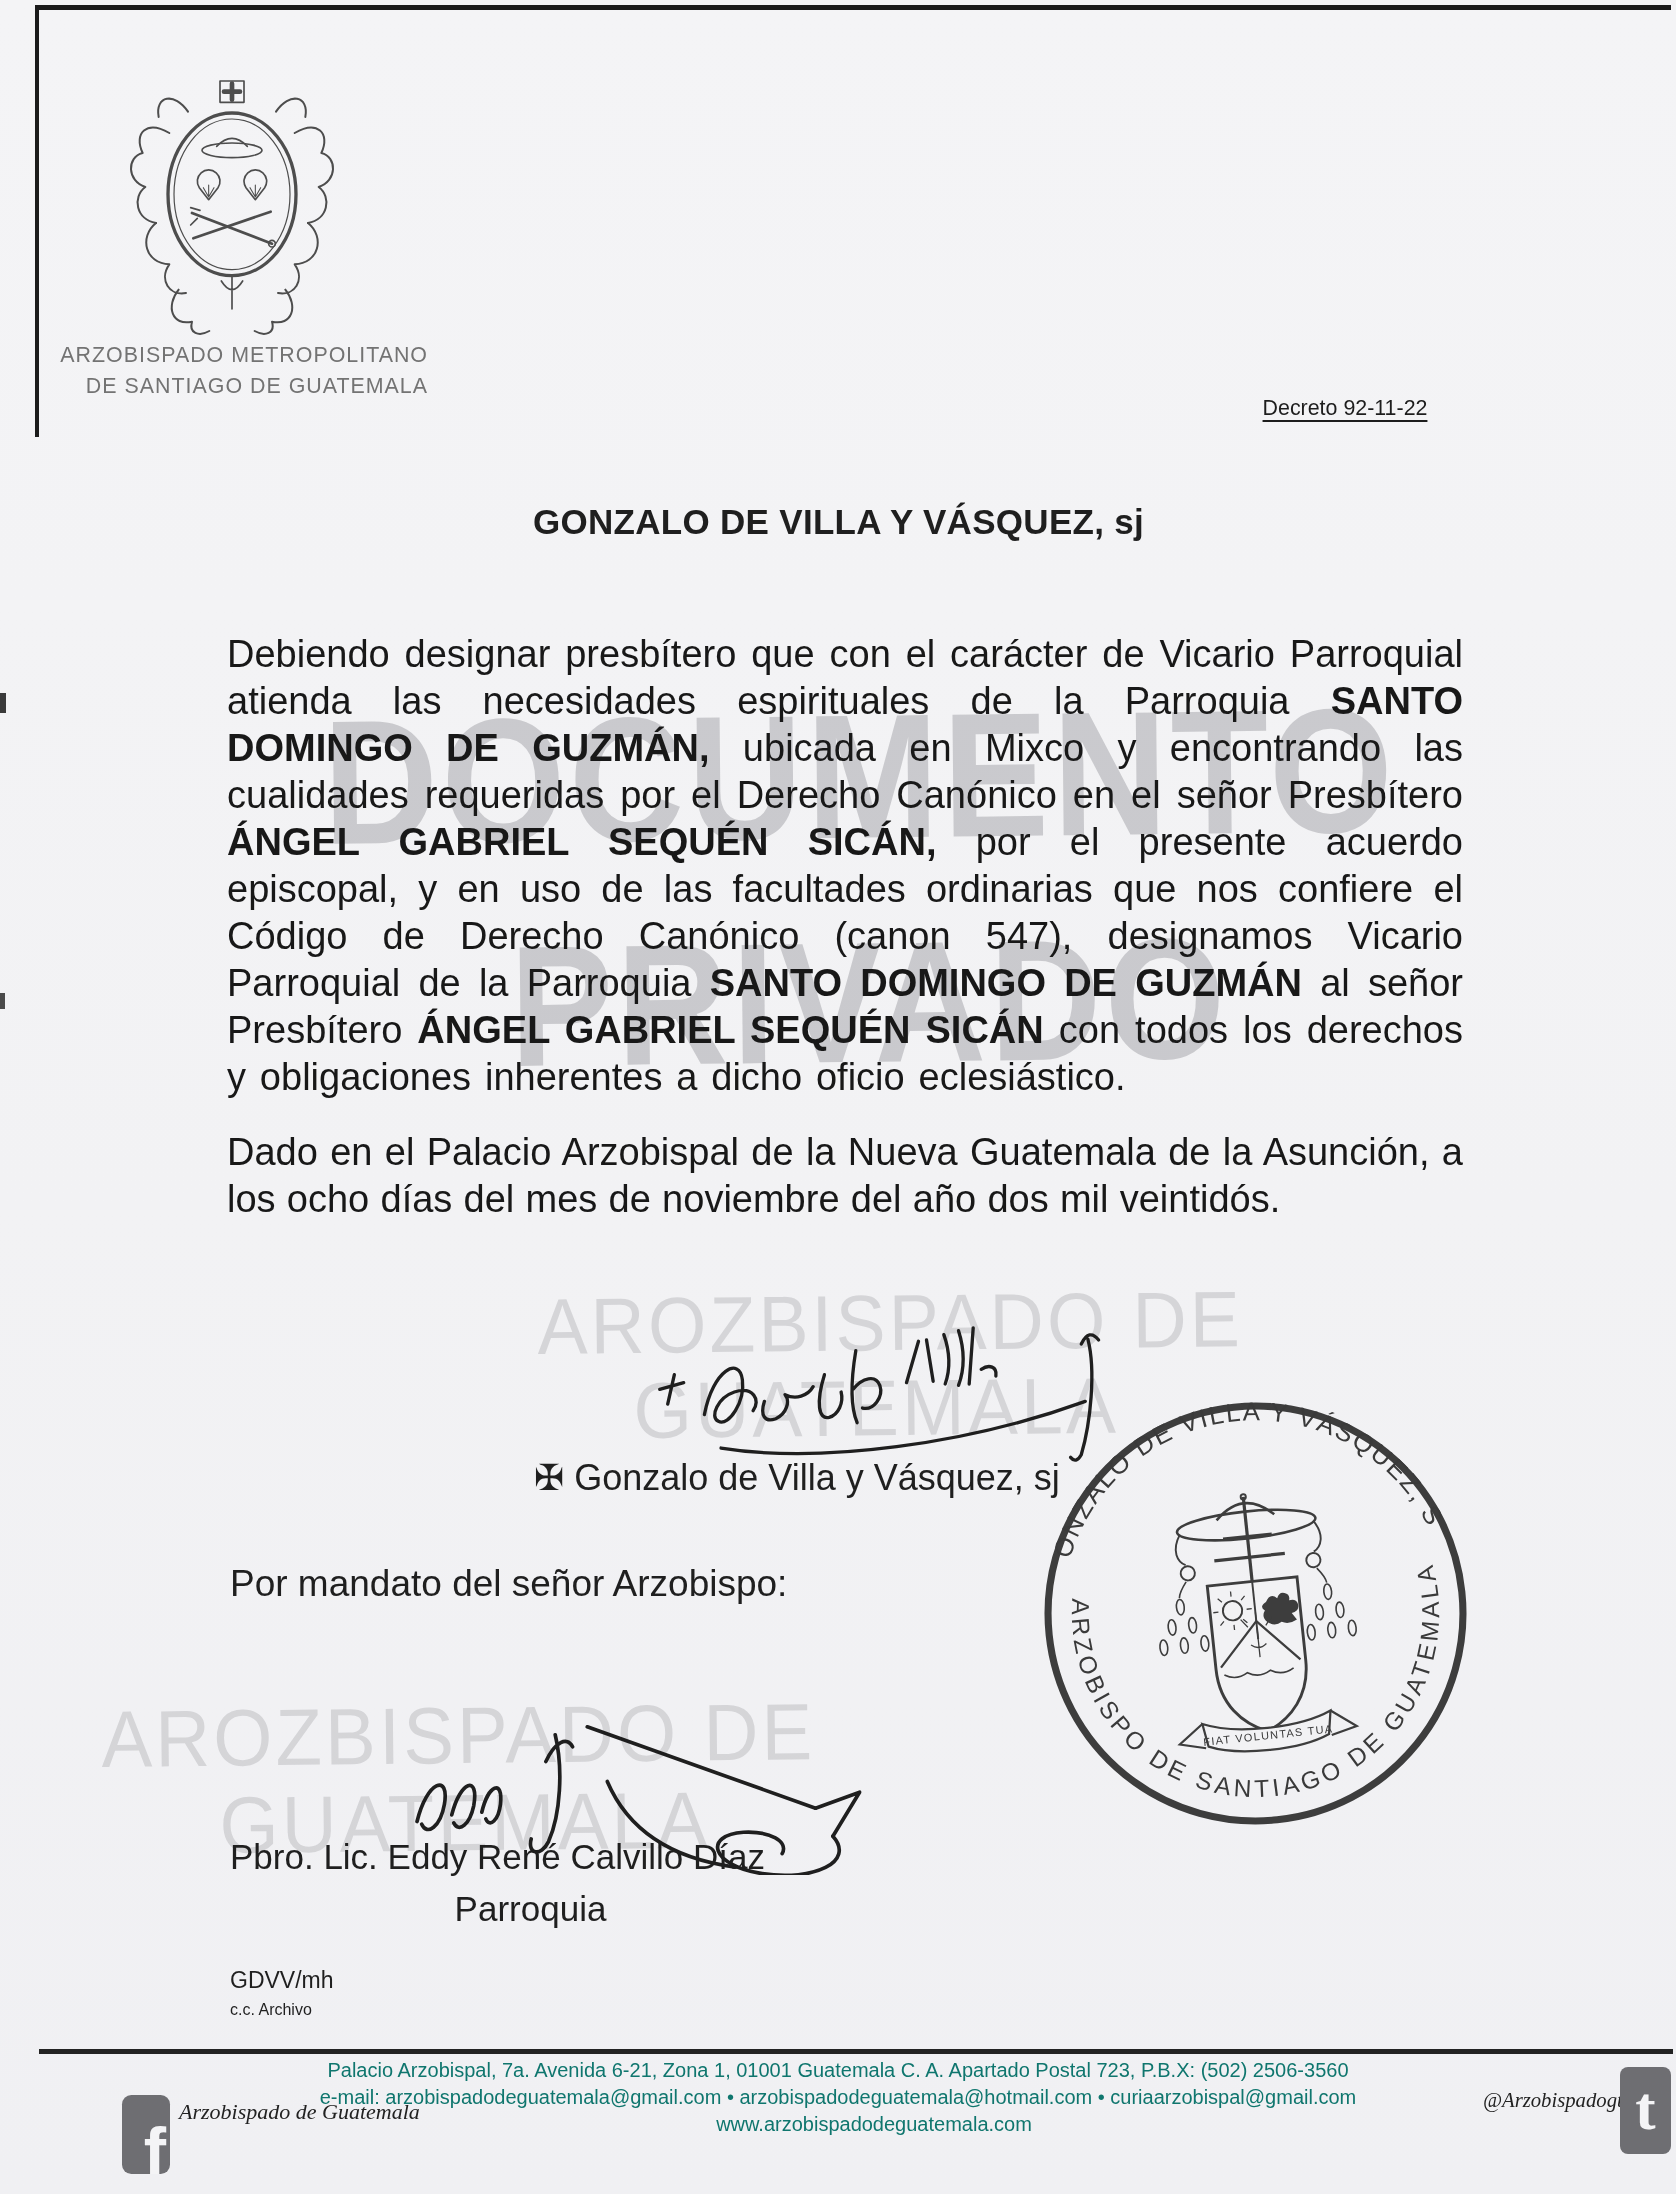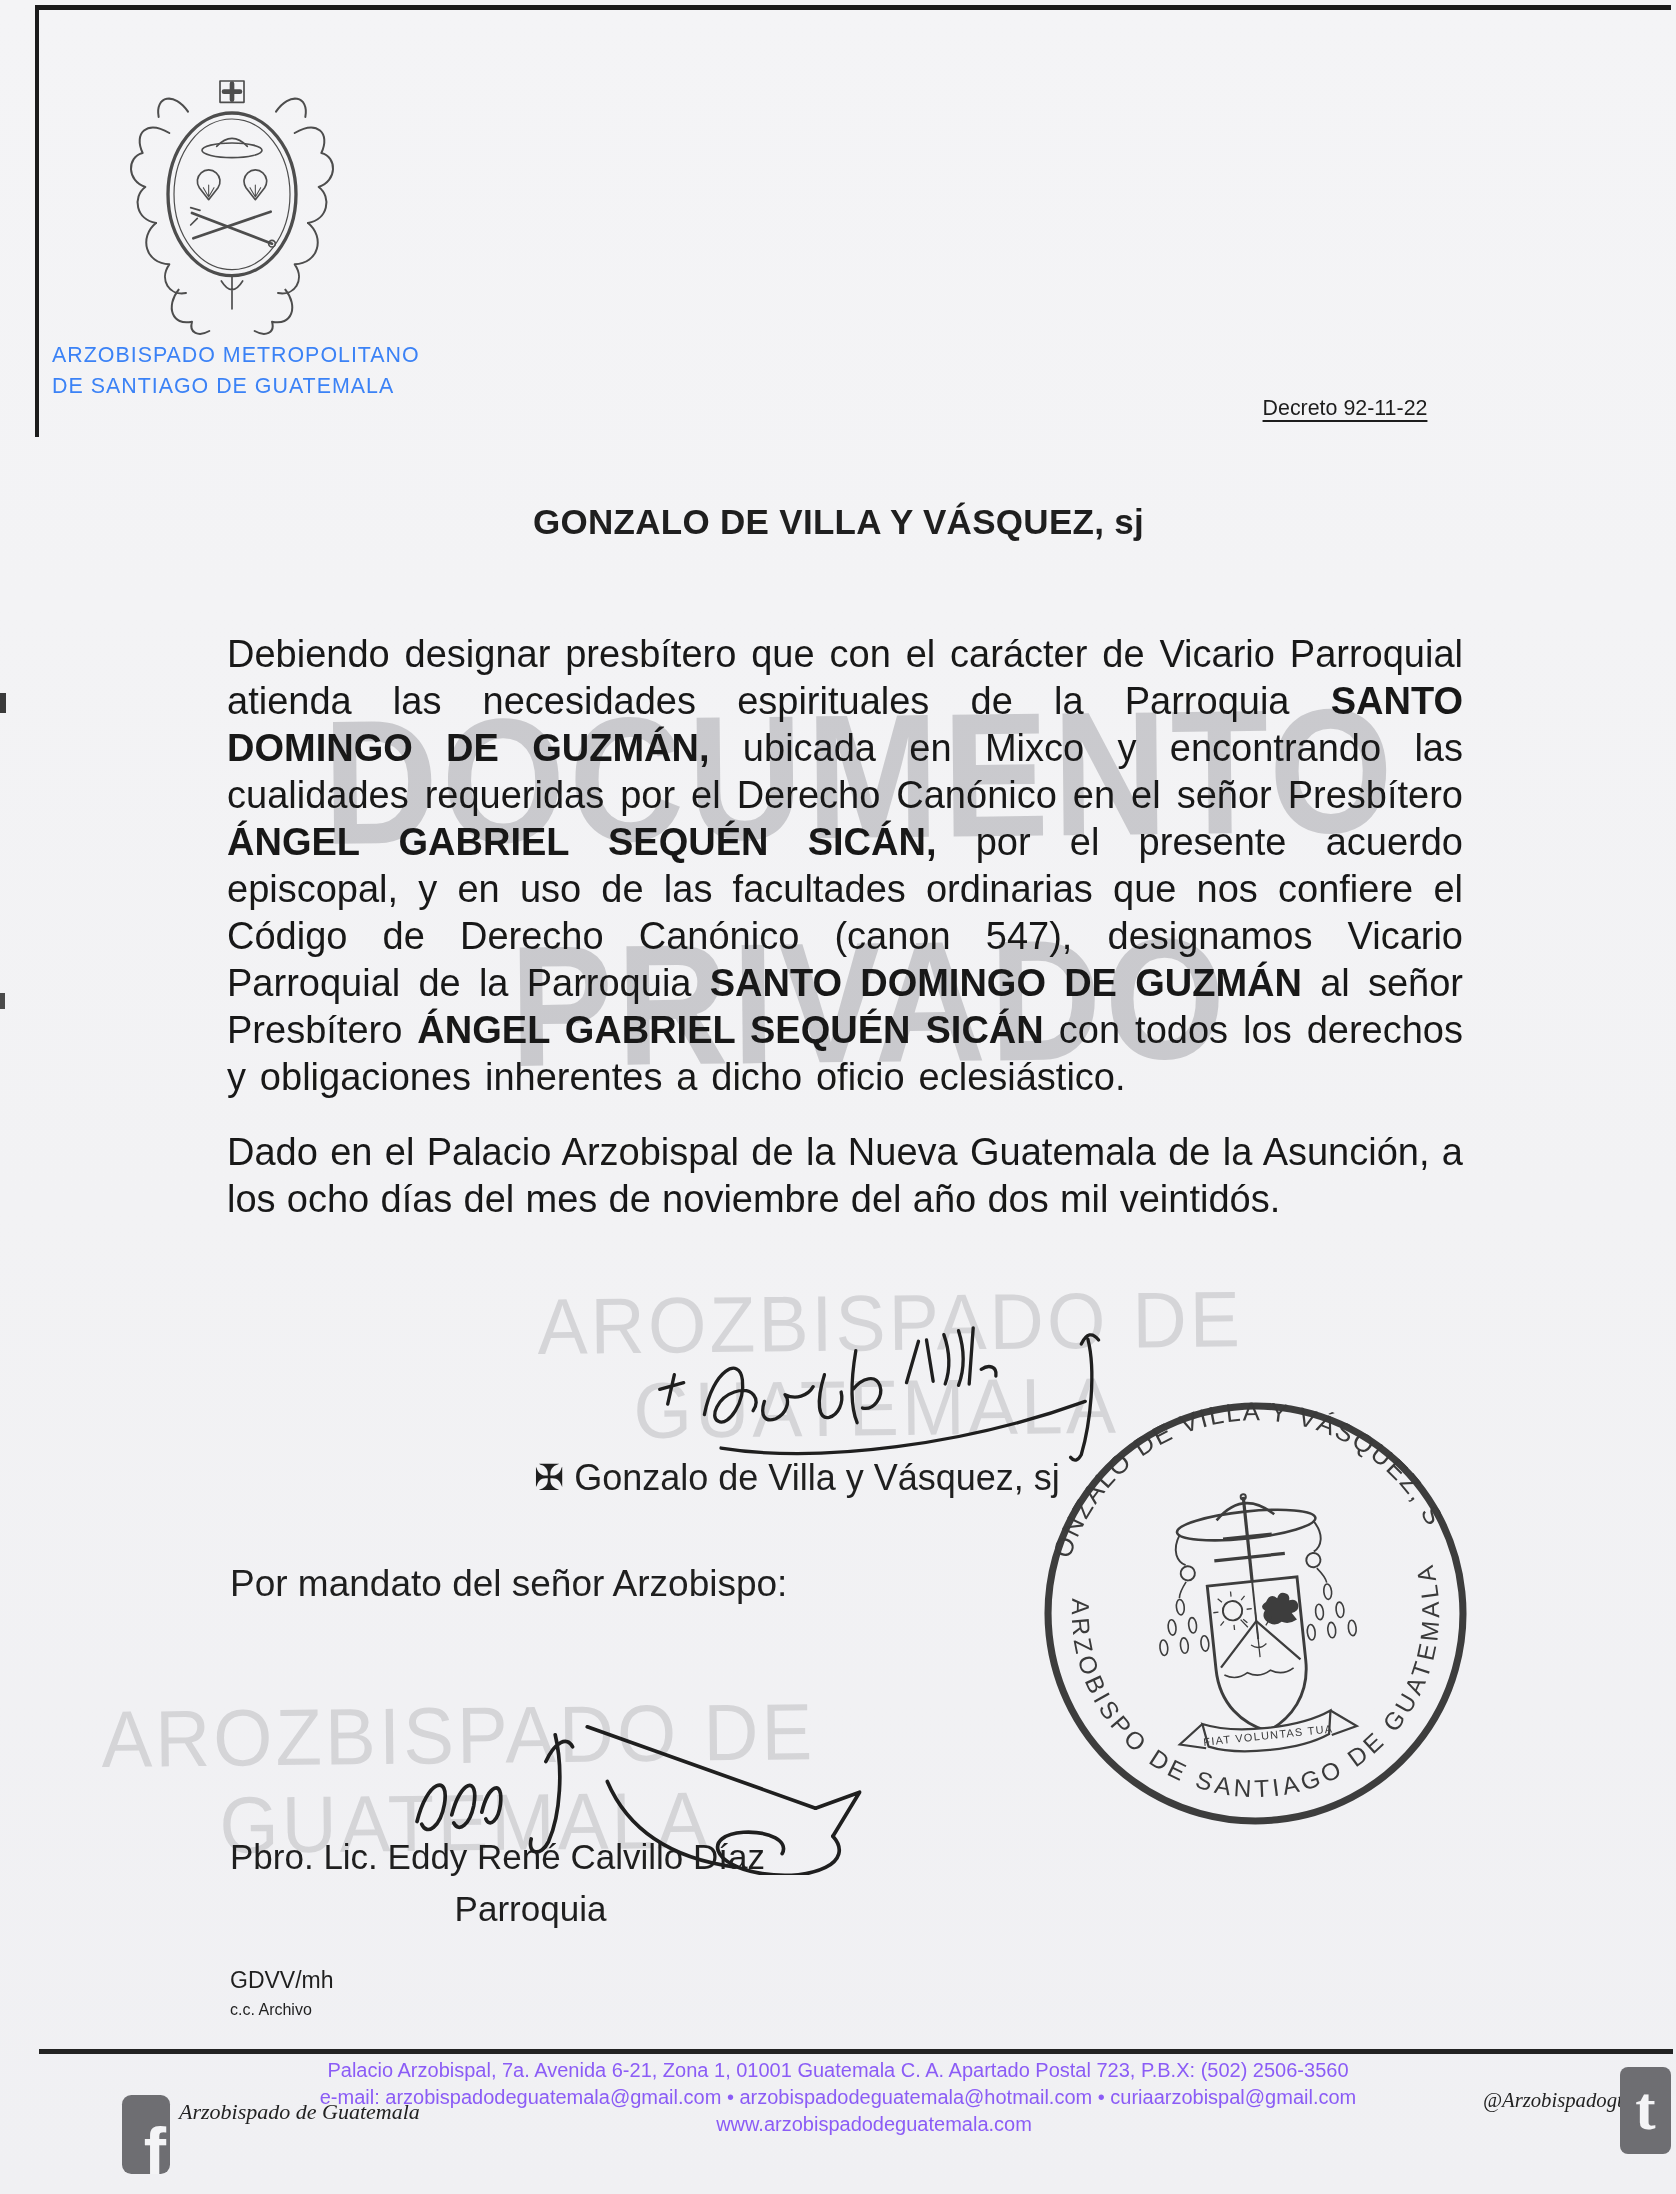--- a/index.html
+++ b/index.html
@@ -18,40 +18,40 @@
   .edge-left{left:35px;top:5.3px;width:4px;height:432px;background:#1b1b1b;}
   .edge-mark1{left:0;top:693px;width:6px;height:20px;background:#3a3a3a;}
   .edge-mark2{left:0;top:993px;width:4.7px;height:16px;background:#4a4a4a;}
 
   
   .wm{white-space:nowrap;line-height:1;transform-origin:left top;pointer-events:none;}
   .wm-big{font-weight:bold;color:rgba(42,42,52,0.20);transform:scaleX(0.90) rotate(-0.6deg);letter-spacing:4px;}
   .wm-org{font-weight:normal;color:rgba(42,42,52,0.14);transform:scaleX(0.95) rotate(-0.6deg);letter-spacing:3.3px;}
 
   
-  .lh-org{left:52px;top:340px;width:376px;text-align:left;font-size:21.4px;line-height:31px;letter-spacing:1px;color:#3b82f6;}
+  .lh-org{left:52px;top:340px;width:376px;text-align:right;font-size:21.4px;line-height:31px;letter-spacing:1px;color:#737373;}
   .decree{left:1248px;top:396px;width:194px;text-align:center;font-size:21.4px;text-decoration:underline;text-decoration-thickness:2px;text-underline-offset:4.7px;color:#1d1d1d;}
 
   .doc-title{left:221px;top:502px;width:1235px;text-align:center;}
   .doc-title .t1{font-size:35px;font-weight:bold;letter-spacing:0.3px;}
   .doc-title .t2{font-size:32px;margin-top:6.7px;}
 
   .para{left:227px;width:1236px;text-align:justify;font-size:38px;line-height:47px;color:#181818;}
   #p1{top:631px;word-spacing:3.3px;}
   #p2{top:1129px;word-spacing:0.7px;}
 
   .mandate{left:230px;top:1563px;font-size:37px;}
   .arch-name{left:534px;top:1457px;font-size:36px;}
   .chan-name{left:230px;top:1837px;font-size:35px;}
   .chan-title{left:230px;top:1889px;width:601px;text-align:center;font-size:35px;}
   .initials{left:230px;top:1967px;font-size:23px;}
   .ccline{left:230px;top:2001px;font-size:16px;}
 
   .footer-rule{left:39px;top:2049px;width:1634px;height:5.3px;background:#232323;}
-  .foot{left:0;width:1676px;text-align:center;font-size:20px;color:#8b5cf6;}
+  .foot{left:0;width:1676px;text-align:center;font-size:20px;color:#0f766e;}
   #foot1{top:2059px;}
   #foot2{top:2086px;}
   #foot3{top:2113px;margin-left:36px;}
 
   .fb-icon{left:122px;top:2095px;width:48px;height:79px;background:#6e6e72;border-radius:9.3px;overflow:hidden;}
   .fb-icon span{position:absolute;right:4px;bottom:-14.7px;color:#f4f4f6;font-size:67px;font-weight:bold;font-family:"Liberation Sans",sans-serif;}
   .fb-label{left:179px;top:2099px;font-size:22px;color:#222;}
   .tw-label{left:1483px;top:2089px;font-size:20.7px;color:#222;}
   .tw-icon{left:1620px;top:2067px;width:51px;height:87px;background:#6e6e72;border-radius:8px;text-align:center;}
   .tw-icon span{color:#f4f4f6;font-size:61px;font-weight:bold;font-family:"Liberation Serif",serif;line-height:84px;}

